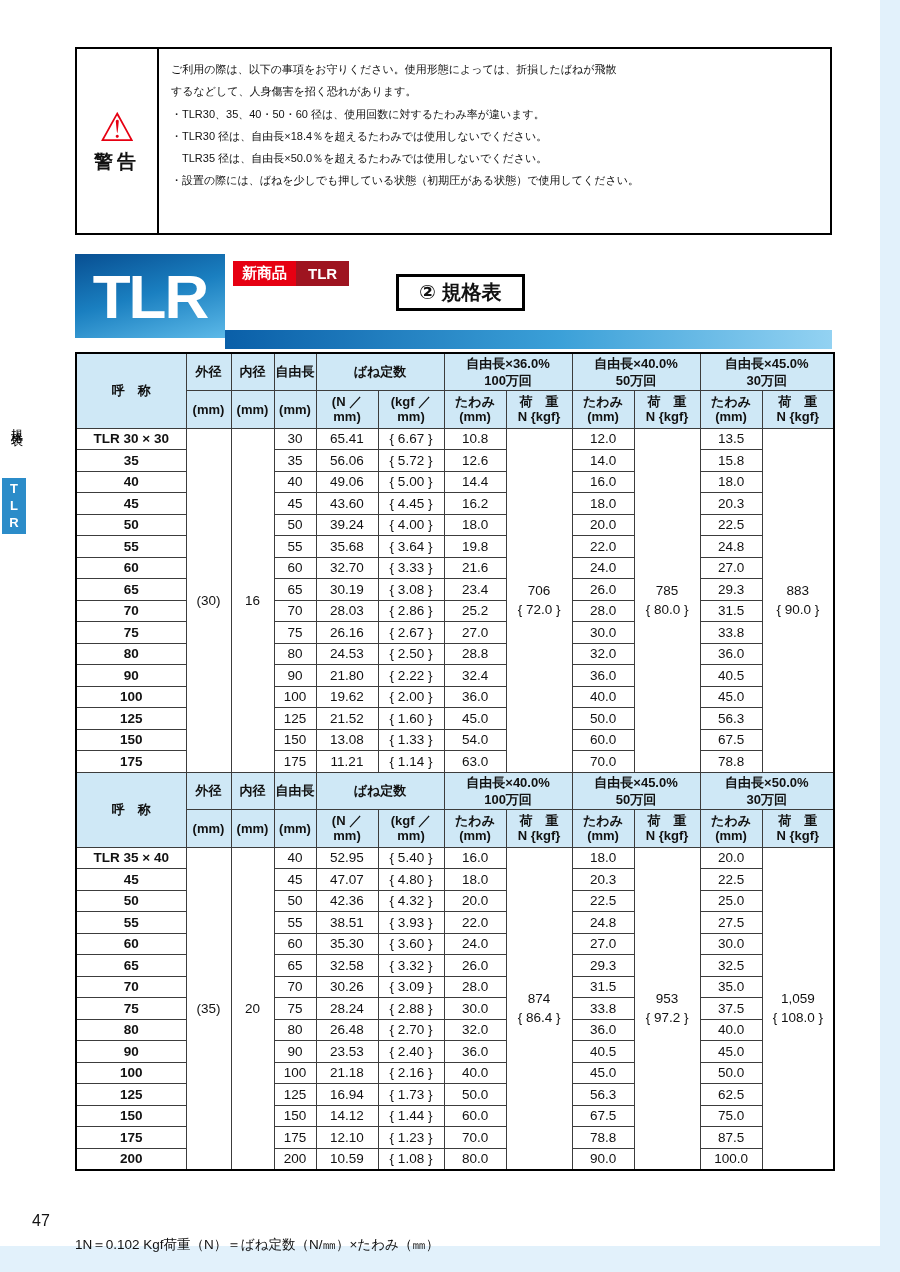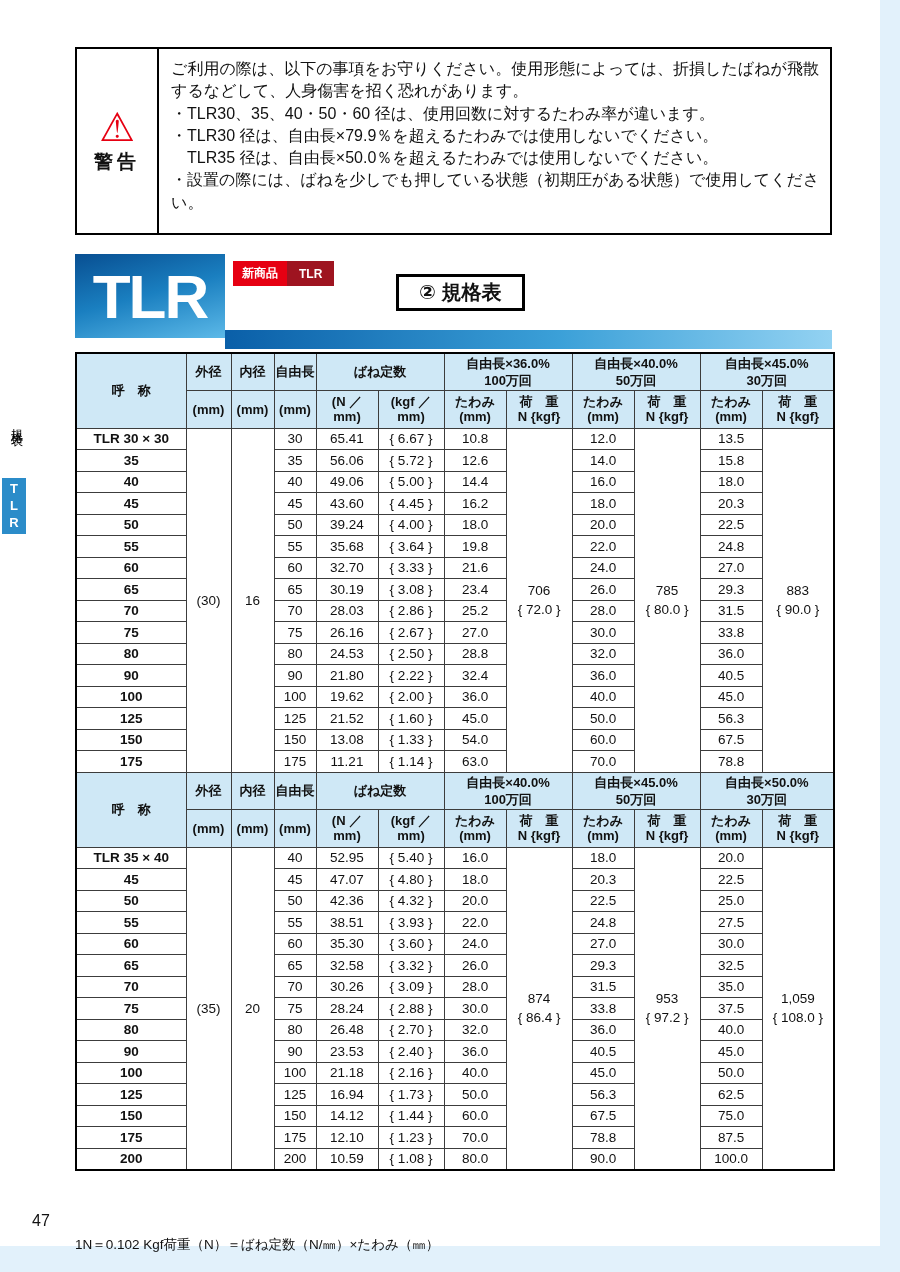--- a/index.html
+++ b/index.html
@@ -7,28 +7,28 @@
   body{background:#fff;font-family:"Liberation Sans","DejaVu Sans",sans-serif;color:#111;position:relative;overflow:hidden}
   .page{position:absolute;inset:0;background:#fff}
   .edge-right{position:absolute;top:0;right:0;width:20px;height:100%;background:#e2f1fb}
   .edge-bottom{position:absolute;left:0;bottom:0;width:100%;height:26px;background:#e2f1fb}
 
   
   .warning-box{position:absolute;left:75px;top:47px;width:757px;height:188px;border:2px solid #000;display:flex;background:#fff}
   .warn-left{width:82px;border-right:2px solid #000;display:flex;flex-direction:column;align-items:center;justify-content:center;gap:2px;flex:none}
   .warn-icon{color:#e60012;font-size:40px;line-height:1;font-family:"DejaVu Sans",sans-serif}
   .warn-label{font-size:19px;font-weight:bold;letter-spacing:4px}
-  .warn-text{flex:1;padding:9px 10px 18px 12px;font-size:16px;line-height:22.3px}
+  .warn-text{flex:1;padding:9px 10px 18px 12px;font-size:11px;line-height:22.3px}
 
   
   .logo{position:absolute;left:75px;top:254px;width:150px;height:84px;
         background:linear-gradient(165deg,#084f92 0%,#1a7fc0 48%,#5cb9e8 100%);
         color:#fff;display:flex;align-items:center;justify-content:center;
         font-size:62px;font-weight:bold;letter-spacing:-2px;transform-origin:center;}
-  .badge-row{position:absolute;left:233px;top:261px;display:flex;height:25px;color:#fff;font-size:12px;font-weight:bold}
+  .badge-row{position:absolute;left:233px;top:261px;display:flex;height:25px;color:#fff;font-size:15px;font-weight:bold}
   .badge-new{background:#e60012;padding:0 9px;display:flex;align-items:center}
   .badge-series{background:#9e1420;padding:0 12px;display:flex;align-items:center}
   .section-title{position:absolute;left:396px;top:274px;border:3px solid #000;padding:2px 20px;font-size:20px;font-weight:bold;background:#fff}
   .grad-bar{position:absolute;left:225px;top:330px;width:607px;height:19px;
         background:linear-gradient(90deg,#0a5fa8 0%,#3ba0d8 55%,#93d2f2 100%)}
 
   
   .side-kikaku{position:absolute;left:8px;top:418px;writing-mode:vertical-rl;text-orientation:upright;font-size:12.5px;letter-spacing:3px;color:#000}
   .side-tab{position:absolute;left:2px;top:478px;width:24px;height:56px;background:#2b8cc9;color:#fff;
         writing-mode:vertical-rl;text-orientation:upright;display:flex;align-items:center;justify-content:center;
@@ -64,21 +64,21 @@
 
   <div class="warning-box">
     <div class="warn-left">
       <span class="warn-icon">⚠</span>
       <span class="warn-label">警告</span>
     </div>
     <div class="warn-text">
         <div>ご利用の際は、以下の事項をお守りください。使用形態によっては、折損したばねが飛散</div>
         <div>するなどして、人身傷害を招く恐れがあります。</div>
         <div>・TLR30、35、40・50・60 径は、使用回数に対するたわみ率が違います。</div>
-        <div>・TLR30 径は、自由長×79.9％を超えるたわみでは使用しないでください。</div>
+        <div>・TLR30 径は、自由長×18.4％を超えるたわみでは使用しないでください。</div>
         <div>　TLR35 径は、自由長×50.0％を超えるたわみでは使用しないでください。</div>
         <div>・設置の際には、ばねを少しでも押している状態（初期圧がある状態）で使用してください。</div>
       </div>
   </div>
 
   <div class="logo">TLR</div>
   <div class="badge-row">
     <span class="badge-new">新商品</span>
     <span class="badge-series">TLR</span>
   </div>

